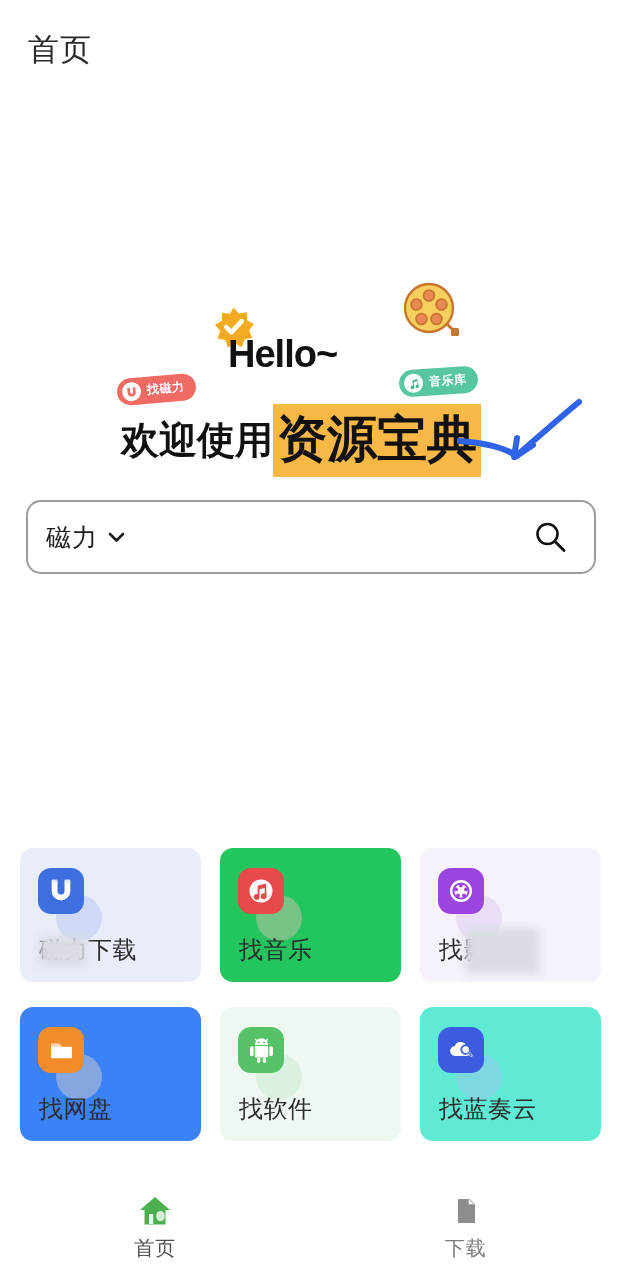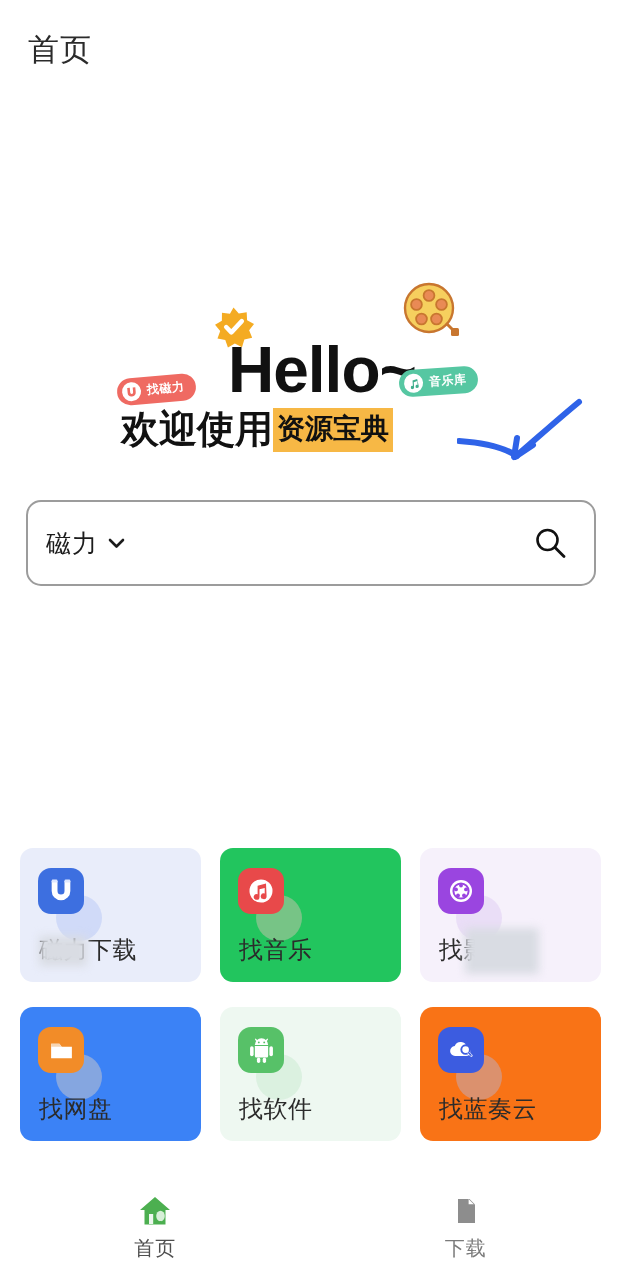--- a/index.html
+++ b/index.html
@@ -27,21 +27,21 @@
 
   
   .hero {
     position: absolute;
     left: 105px; top: 278px;
     width: 480px; height: 200px;
   }
   .hero-hello {
     position: absolute;
     left: 123px; top: 55px;
-    font-size: 64px;
+    font-size: 38px;
     font-weight: bold;
     color: #111111;
     letter-spacing: -1px;
     white-space: nowrap;
   }
   .hero-star {
     position: absolute;
     left: 107px; top: 28px;
     width: 43px; height: 43px;
   }
@@ -56,21 +56,21 @@
     display: flex; align-items: center;
     white-space: nowrap;
   }
   .hero-welcome {
     font-size: 38px;
     font-weight: bold;
     color: #111111;
     letter-spacing: 0px;
   }
   .hero-highlight {
-    font-size: 28px;
+    font-size: 50px;
     font-weight: bold;
     color: #111111;
     background: #f7b845;
     padding: 2px 4px 4px 4px;
     letter-spacing: 0px;
   }
   .badge {
     position: absolute;
     display: flex; align-items: center;
     border-radius: 20px;
@@ -104,21 +104,21 @@
   .hero-arrow {
     position: absolute;
     left: 352px; top: 118px;
     width: 128px; height: 78px;
   }
 
   
   .search-bar {
     position: absolute;
     left: 26px; top: 500px;
-    width: 570px; height: 86px;
+    width: 570px; height: 74px;
     border: 2px solid #9c9c9c;
     border-radius: 15px;
     background: #ffffff;
     display: flex; align-items: center;
   }
   .search-type {
     display: flex; align-items: center;
     margin-left: 18px;
     cursor: pointer;
   }
@@ -360,21 +360,21 @@
         <rect x="14.2" y="19.8" width="3.2" height="5.2" rx="1.6" fill="#ffffff"></rect>
         <path d="M6.6 7.6 a6.4 6.4 0 0 1 12.8 0 Z" fill="#ffffff"></path>
         <path d="M7.4 2.2 L9.2 4.6 M18.6 2.2 L16.8 4.6" stroke="#ffffff" stroke-width="1.3" stroke-linecap="round"></path>
         <circle cx="10.4" cy="5.2" r="0.9" fill="#57c168"></circle>
         <circle cx="15.6" cy="5.2" r="0.9" fill="#57c168"></circle>
       </svg>
     </div>
     <div class="card-label">找软件</div>
   </div>
 
-  <div class="card" id="card5" style="background: #f97316; text-decoration: underline;">
+  <div class="card" id="card5" style="background: #5eead4; text-decoration: underline;">
     <div class="card-blob" style="background: rgb(174, 189, 243);"></div>
     <div class="card-icon" style="background: rgb(60, 92, 224);">
       <svg width="30" height="30" viewBox="0 0 30 30">
         <path d="M9 21 a5 5 0 0 1 -0.3 -9.98 a6.4 6.4 0 0 1 12.2 1.1 a4.5 4.5 0 0 1 -0.9 8.88 Z" fill="#ffffff"></path>
         <circle cx="19.6" cy="14.6" r="4.3" fill="#ffffff" stroke="#3c5ce0" stroke-width="1.9"></circle>
         <path d="M22.6 17.8 L25.4 20.6" stroke="#ffffff" stroke-width="2.4" stroke-linecap="round"></path>
         <path d="M22.6 17.8 L25.0 20.2" stroke="#3c5ce0" stroke-width="1.4" stroke-linecap="round"></path>
       </svg>
     </div>
     <div class="card-label">找蓝奏云</div>

